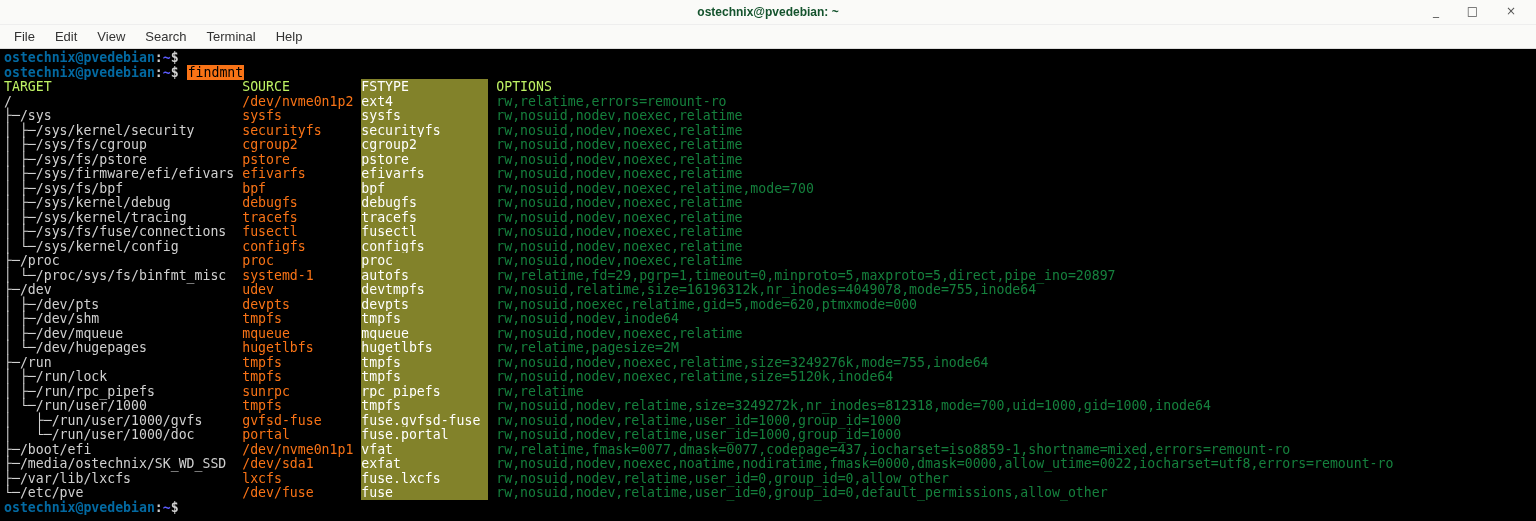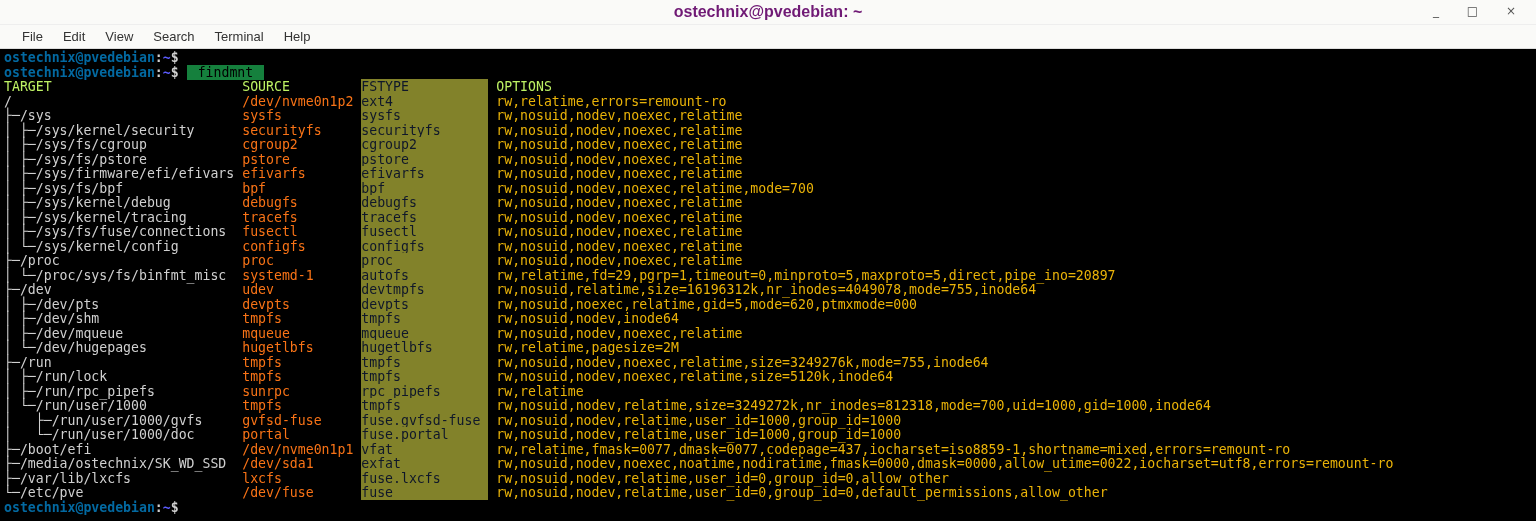--- a/index.html
+++ b/index.html
@@ -16,23 +16,23 @@
   .titlebar {
     display: flex;
     align-items: center;
     justify-content: center;
     height: 24px;
     background: #fafaf8;
     position: relative;
     border-bottom: 1px solid #eee;
   }
   .titlebar .title {
-    font-size: 16px;
+    font-size: 12px;
     font-weight: 600;
-    color: #701a75;
+    color: #14532d;
   }
   .titlebar .window-controls {
     position: absolute;
     right: 8px;
     top: 4px;
     font-size: 12px;
     letter-spacing: 8px;
     color: #555;
     font-family: "DejaVu Sans", sans-serif;
   }
@@ -41,21 +41,21 @@
     cursor: pointer;
   }
 
   
   .menubar {
     display: flex;
     align-items: center;
     height: 23px;
     background: #fafaf8;
     border-bottom: 1px solid #ddd;
-    padding-left: 12px;
+    padding-left: 4px;
   }
   .menubar .menu-item {
     font-size: 13px;
     color: #333;
     padding: 2px 10px;
     cursor: pointer;
   }
 
   
   .terminal {
@@ -70,34 +70,34 @@
     overflow: hidden;
     position: relative;
   }
 
   .prompt-user { color: #0369a1; font-weight: bold; }
   .prompt-colon { color: #d0d0d0; font-weight: bold; }
   .prompt-path { color: #5c5cff; font-weight: bold; }
   .prompt-dollar { color: #d0d0d0; font-weight: bold; }
 
   .cmd-hl {
-    background: #15803d; 
+    background: #f97316; 
     color: #000000;
-    padding: 0 11px;
+    padding: 0 1px;
   }
 
   .col-header { color: #bef264; }
 
   .fstype-hl {
     background: #82822a; 
-    color: #0f172a;
+    color: #ffffff;
   }
   .target { color: #d0d0d0; }
   .source { color: #f97316; }
-  .options { color: #eab308; }
+  .options { color: #15803d; }
 
   
 
 </style>
 </head>
 <body>
 
 <div class="titlebar">
   <span class="title">ostechnix@pvedebian: ~</span>
   <div class="window-controls">

